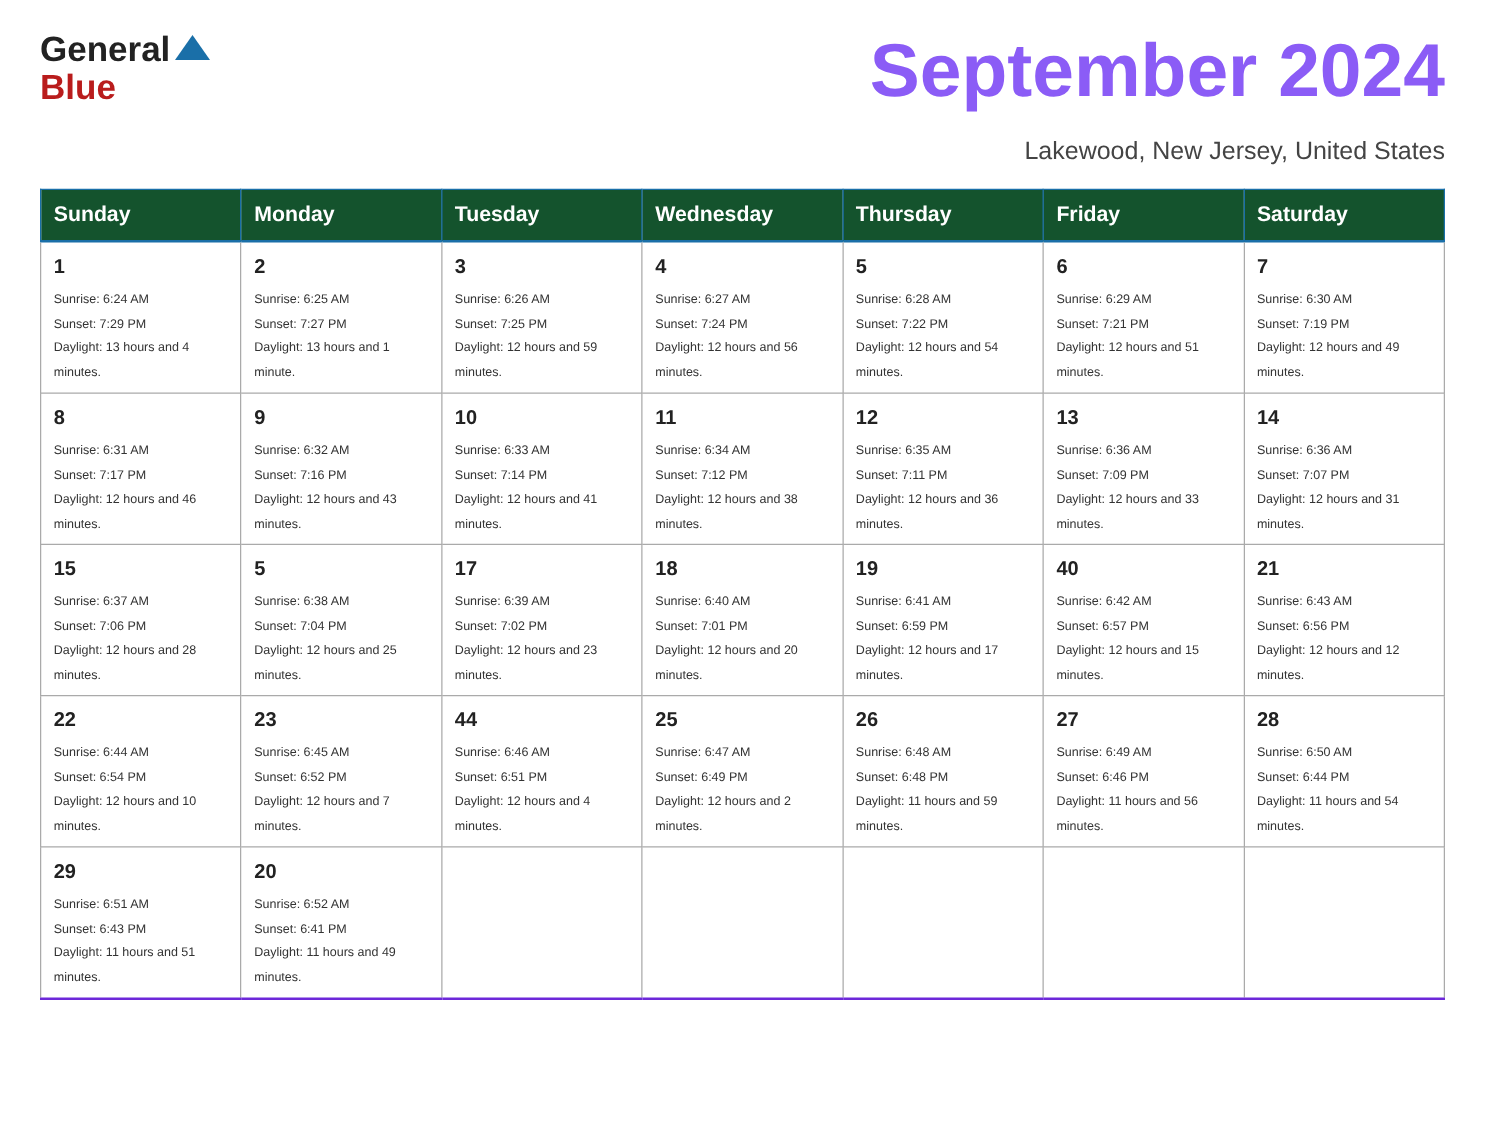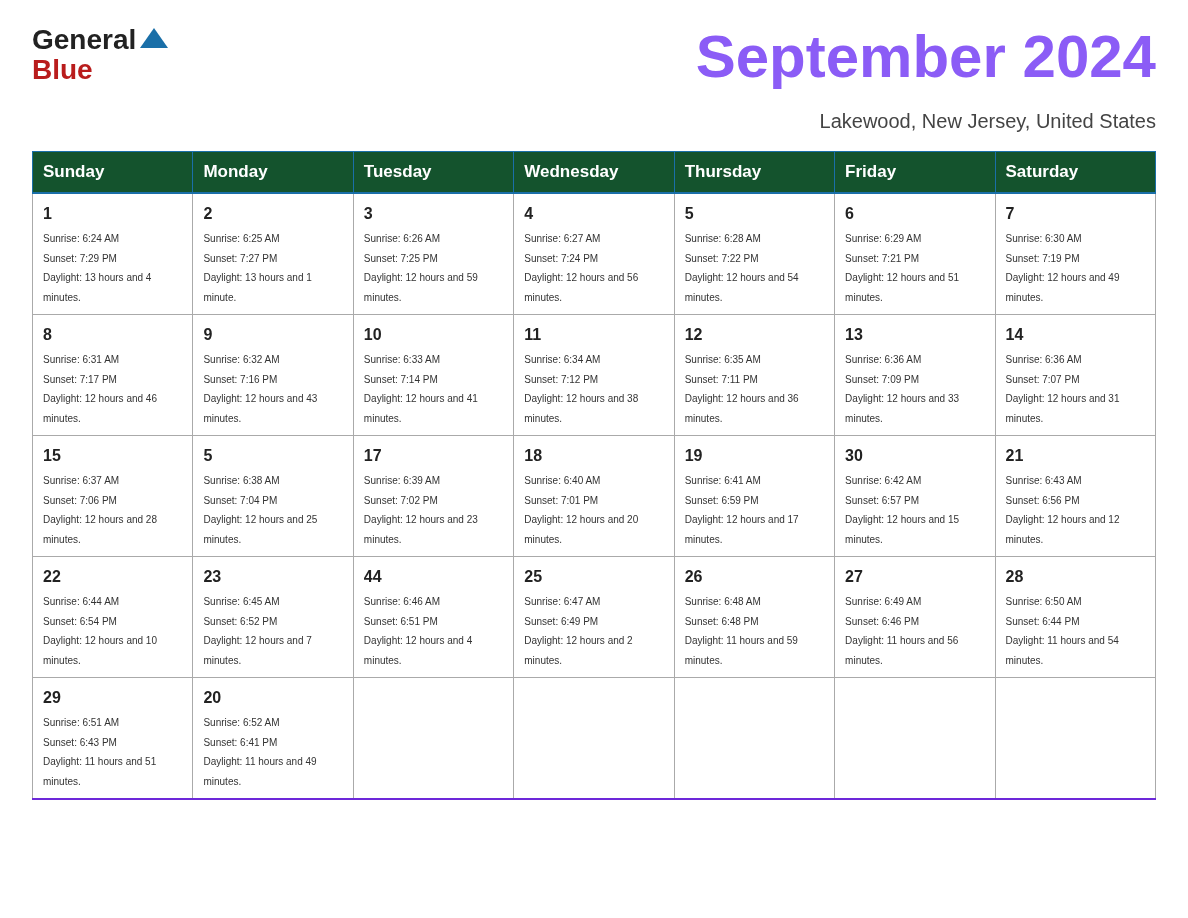--- a/index.html
+++ b/index.html
@@ -211,21 +211,21 @@
         </td>
         <td>
           <span class="day-num">18</span>
           <span class="day-info">Sunrise: 6:40 AM<br>Sunset: 7:01 PM<br>Daylight: 12 hours and 20 minutes.</span>
         </td>
         <td>
           <span class="day-num">19</span>
           <span class="day-info">Sunrise: 6:41 AM<br>Sunset: 6:59 PM<br>Daylight: 12 hours and 17 minutes.</span>
         </td>
         <td>
-          <span class="day-num">30</span>
+          <span class="day-num">40</span>
           <span class="day-info">Sunrise: 6:42 AM<br>Sunset: 6:57 PM<br>Daylight: 12 hours and 15 minutes.</span>
         </td>
         <td>
           <span class="day-num">21</span>
           <span class="day-info">Sunrise: 6:43 AM<br>Sunset: 6:56 PM<br>Daylight: 12 hours and 12 minutes.</span>
         </td>
       </tr>
       <tr>
         <td>
           <span class="day-num">22</span>

